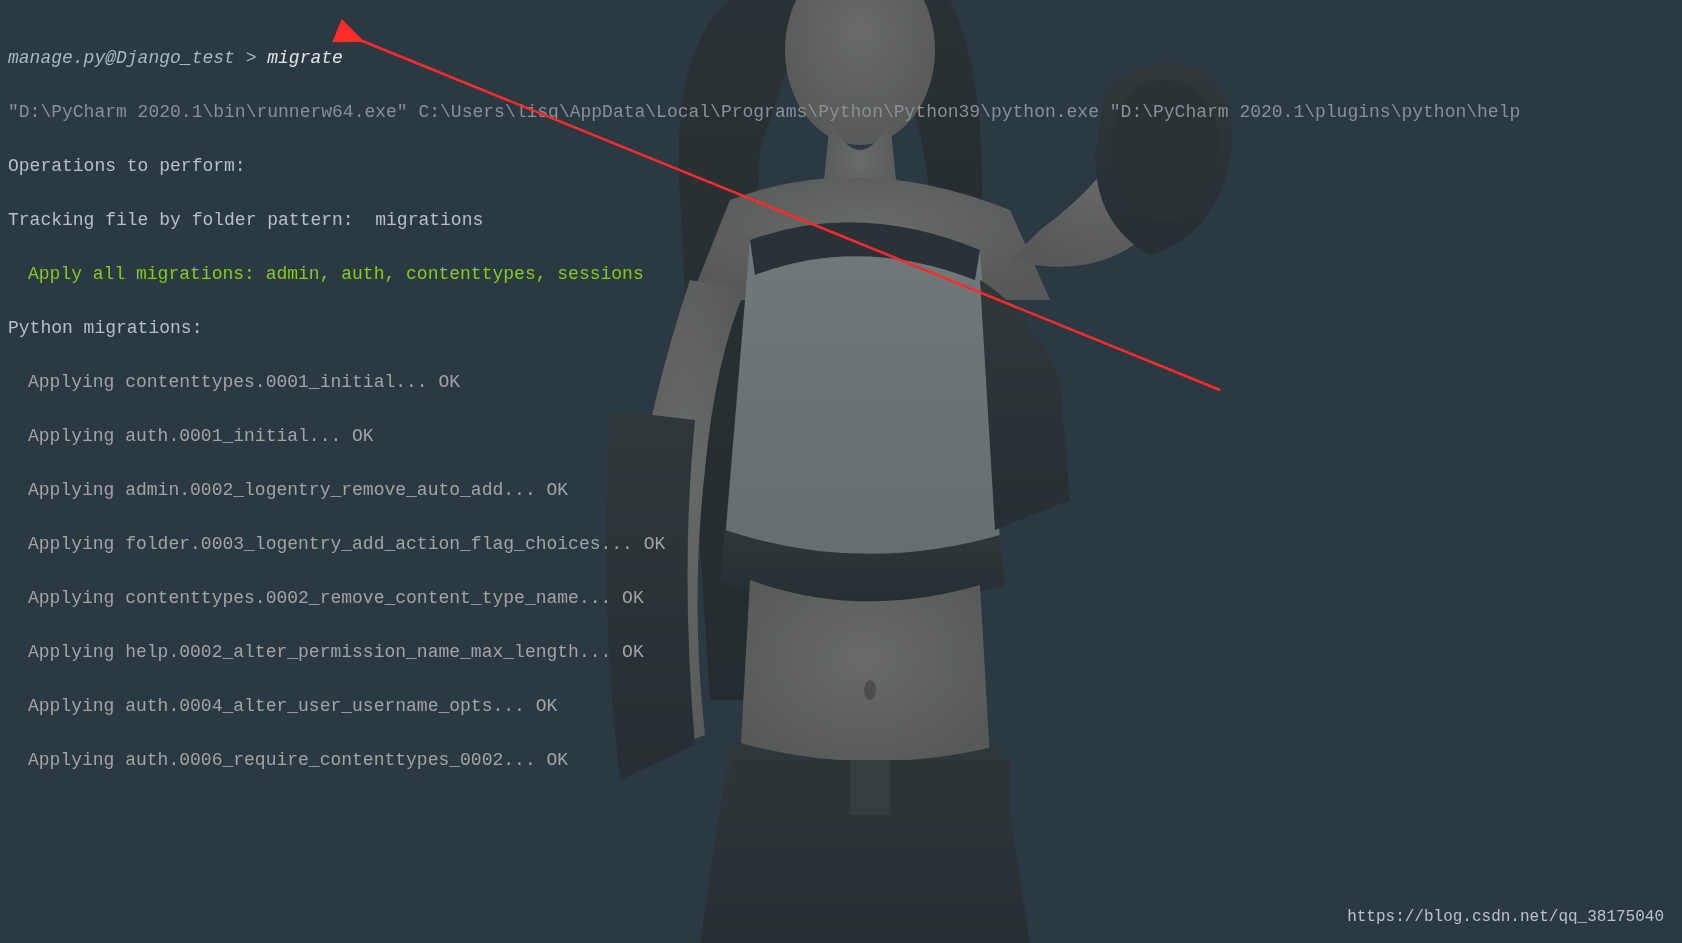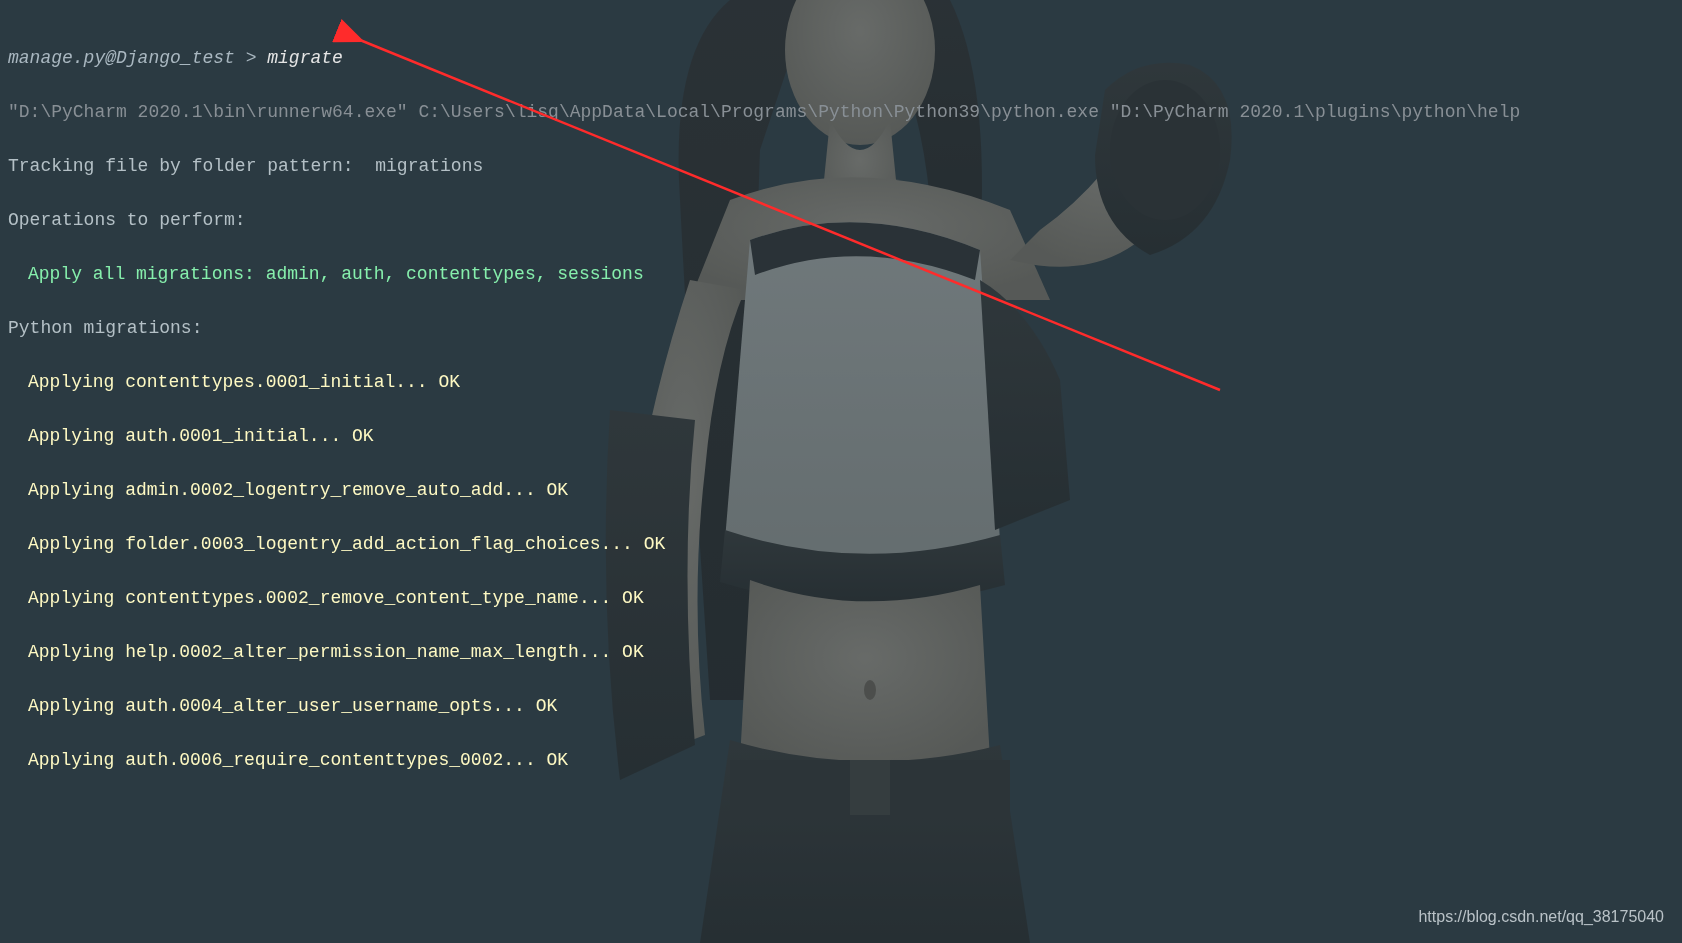--- a/index.html
+++ b/index.html
@@ -38,37 +38,37 @@
       font-style: italic;
     }
     .prompt-cmd {
       color: #e5e5e5;
       font-style: italic;
     }
     .path-line {
       color: #888f95;
     }
     .migration-line {
-      color: #fef9c3;
+      color: #a3a3a3;
       padding-left: 20px;
     }
     .header-line {
       color: #b4c0c6;
     }
     .sub-header {
-      color: #86efac;
+      color: #84cc16;
       padding-left: 20px;
     }
     .watermark {
       position: absolute;
       bottom: 14px;
       right: 18px;
       color: #b9c2c7;
       font-size: 16px;
-      font-family: Liberation Sans, sans-serif;
+      font-family: Liberation Mono, monospace;
       z-index: 1;
       text-align: center;
     }
     .arrow-overlay {
       position: absolute;
       top: 0;
       left: 0;
       width: 100%;
       height: 100%;
       z-index: 2;
@@ -124,22 +124,22 @@
 
   <path d="M 460 260 Q 540 280 590 240 Q 640 200 650 140 L 600 100 Q 560 180 490 230 Z" fill="url(#skin)"></path>
   <path d="M 555 90 Q 590 55 640 65 Q 690 85 680 160 Q 665 235 600 255 Q 545 225 545 155 Z" fill="url(#darkg)"></path>
   <ellipse cx="615" cy="150" rx="55" ry="70" fill="#2a2522"></ellipse>
   <path d="M 430 280 Q 480 310 510 380 L 520 500 L 445 530 Z" fill="url(#darkg)"></path>
 </svg>
 
 <div class="terminal">
 <div class="prompt-line"><span>manage.py@Django_test &gt; </span><span class="prompt-cmd">migrate</span></div>
 <div class="path-line">"D:\PyCharm 2020.1\bin\runnerw64.exe" C:\Users\lisq\AppData\Local\Programs\Python\Python39\python.exe "D:\PyCharm 2020.1\plugins\python\help</div>
+<div class="header-line">Operations to perform:</div>
 <div class="header-line">Tracking file by folder pattern:  migrations</div>
-<div class="header-line">Operations to perform:</div>
 <div class="sub-header">Apply all migrations: admin, auth, contenttypes, sessions</div>
 <div class="header-line">Python migrations:</div>
 <div class="migration-line">Applying contenttypes.0001_initial... OK</div>
 <div class="migration-line">Applying auth.0001_initial... OK</div>
 <div class="migration-line">Applying admin.0002_logentry_remove_auto_add... OK</div>
 <div class="migration-line">Applying folder.0003_logentry_add_action_flag_choices... OK</div>
 <div class="migration-line">Applying contenttypes.0002_remove_content_type_name... OK</div>
 <div class="migration-line">Applying help.0002_alter_permission_name_max_length... OK</div>
 <div class="migration-line">Applying auth.0004_alter_user_username_opts... OK</div>
 <div class="migration-line">Applying auth.0006_require_contenttypes_0002... OK</div>

